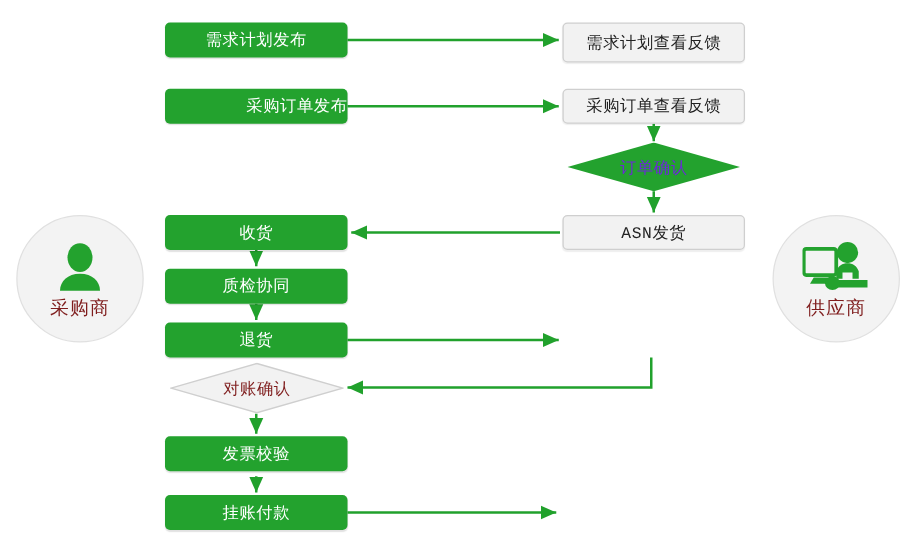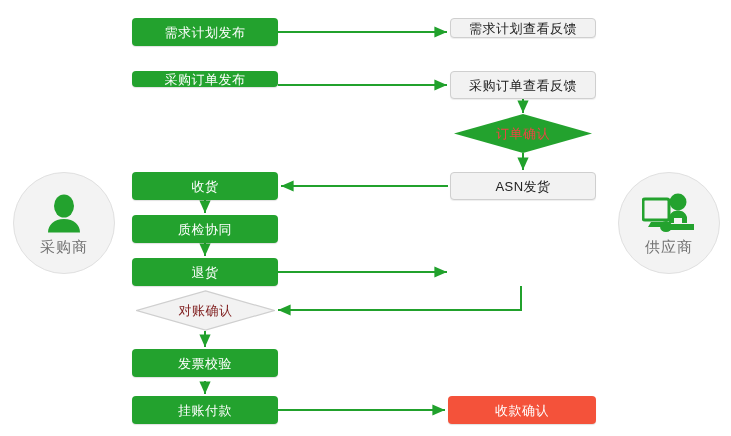--- a/index.html
+++ b/index.html
@@ -36,20 +36,21 @@
     justify-content: center;
     font-size: 13px;
     line-height: 1;
     letter-spacing: .5px;
     white-space: nowrap;
     z-index: 3;
   }
 
   .node.rect {
     border-radius: 4px;
+    font-family: Liberation Mono, monospace;
   }
 
   .node.green {
     background: #23a22e;
     color: #ffffff;
     box-shadow: 0 1px 1px rgba(0,0,0,.12);
   }
 
   .node.red {
     background: #f4523a;
@@ -75,21 +76,21 @@
     top: 0;
     width: 100%;
     height: 100%;
     display: flex;
     align-items: center;
     justify-content: center;
     font-size: 13px;
     letter-spacing: .5px;
     white-space: nowrap;
   }
-  .diamond.green .dtext { color: #ef4444; text-align: right; }
+  .diamond.green .dtext { color: #6d28d9; text-align: right; }
   .diamond.grey  .dtext { color: #7f1d1d; }
 
   
   .actor {
     position: absolute;
     width: 100px;
     height: 100px;
     border-radius: 50%;
     background: #f3f3f3;
     border: 1px solid #e0e0e0;
@@ -102,21 +103,21 @@
   .actor .glyph {
     width: 56px;
     height: 46px;
     display: flex;
     align-items: center;
     justify-content: center;
     margin-bottom: 1px;
   }
   .actor .caption {
     font-size: 15px;
-    color: #737373;
+    color: #7f1d1d;
     letter-spacing: 1px;
     line-height: 1;
   }
 </style>
 </head>
 <body>
 
 <div id="canvas">
 
   <svg id="wires" viewBox="0 0 731 436" width="731" height="436">
@@ -177,25 +178,25 @@
         <ellipse cx="24" cy="33.5" rx="6" ry="5.5" fill="#23a22e"></ellipse>
       </svg>
     </span>
     <span class="caption">供应商</span>
   </div>
 
   <div class="node rect green" style="left:132px; top:18px; width:146px; height:28px;">
     <span>需求计划发布</span>
   </div>
 
-  <div class="node rect grey" style="left:450px; top:18px; width:146px; height:20px;">
+  <div class="node rect grey" style="left:450px; top:18px; width:146px; height:32px;">
     <span>需求计划查看反馈</span>
   </div>
 
-  <div class="node rect green" style="left:132px; top:71px; width:146px; height:16px;">
+  <div class="node rect green" style="left:132px; top:71px; width:146px; height:28px;justify-content:flex-end;">
     <span>采购订单发布</span>
   </div>
 
   <div class="node rect grey" style="left:450px; top:71px; width:146px; height:28px;">
     <span>采购订单查看反馈</span>
   </div>
 
   <div class="diamond green" style="left:454px; top:114px; width:138px; height:39px;">
     <svg width="138" height="39" viewBox="0 0 138 39">
       <polygon points="69,0 138,19.5 69,39 0,19.5" fill="#23a22e"></polygon>
@@ -228,17 +229,14 @@
   </div>
 
   <div class="node rect green" style="left:132px; top:349px; width:146px; height:28px;">
     <span>发票校验</span>
   </div>
 
   <div class="node rect green" style="left:132px; top:396px; width:146px; height:28px;">
     <span>挂账付款</span>
   </div>
 
-  <div class="node rect red" style="left:448px; top:396px; width:148px; height:28px;">
-    <span>收款确认</span>
-  </div>
 
 </div>
 
 </body></html>

